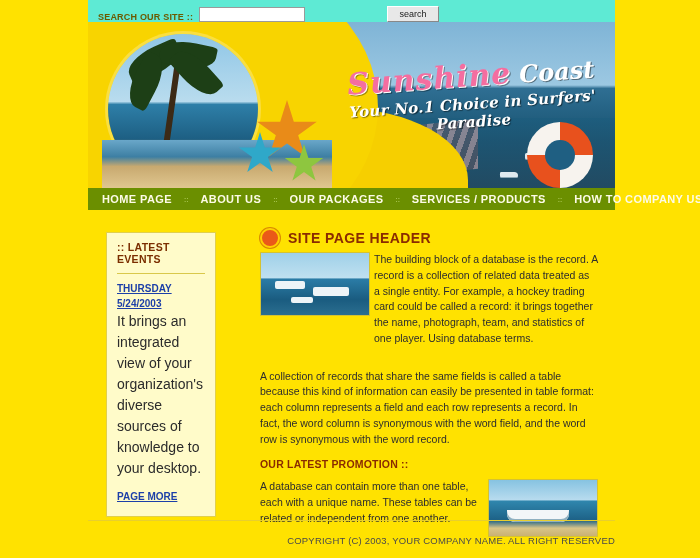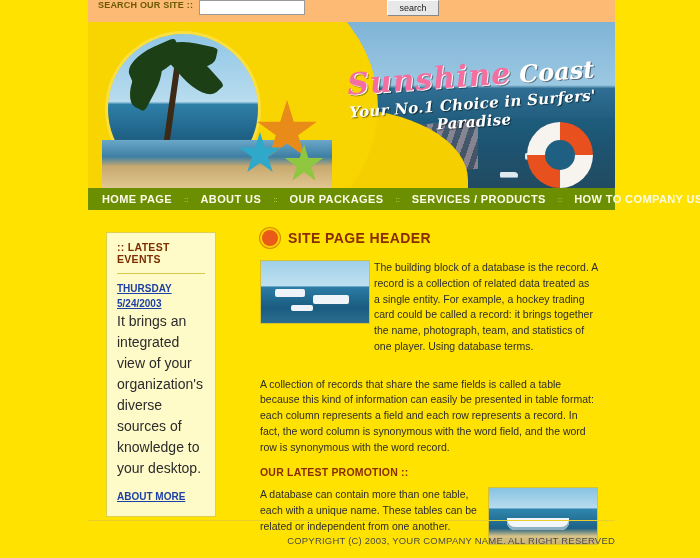--- a/index.html
+++ b/index.html
@@ -22,23 +22,23 @@
     background: #ffe200;
   }
 
   
   .searchbar {
     position: absolute;
     left: 88px;
     top: 0px;
     width: 527px;
     height: 22px;
-    background: #fdba74;
+    background: #5eead4;
     display: flex;
-    align-items: flex-start;
+    align-items: flex-end;
     gap: 6px;
     padding-left: 10px;
     box-sizing: border-box;
   }
   .searchbar .label {
     font-size: 9px;
     font-weight: bold;
     color: #6b5a00;
     letter-spacing: .2px;
     white-space: nowrap;
@@ -315,21 +315,21 @@
 
   .right-col {
     position: absolute;
     left: 172px; top: 18px;
     width: 338px;
   }
   .page-header {
     display: flex;
     align-items: center;
     gap: 8px;
-    margin-bottom: 12px;
+    margin-bottom: 4px;
   }
   .page-header .dot {
     width: 16px; height: 16px;
     border-radius: 50%;
     background: #ea5a18;
     border: 2px solid #ffd100;
     box-shadow: 0 0 0 1px #d98a00;
   }
   .page-header .ph-text {
     font-size: 14px;
@@ -475,21 +475,21 @@
   <div class="content">
 
     <div class="left-col">
       <div class="panel-title">:: LATEST EVENTS</div>
       <div class="rule"></div>
       <div>
         <div class="event-date">THURSDAY</div>
         <div class="event-date">5/24/2003</div>
       </div>
       <div class="event-text">It brings an integrated view of your organization's diverse sources of knowledge to your desktop.</div>
-      <a class="readmore" href="#">ABOUT MORE</a>
+      <a class="readmore" href="#">PAGE MORE</a>
     </div>
 
     <div class="right-col">
       <div class="page-header">
         <span class="dot"></span>
         <span class="ph-text">SITE PAGE HEADER</span>
       </div>
 
       <div class="intro">
         <div class="thumb">

